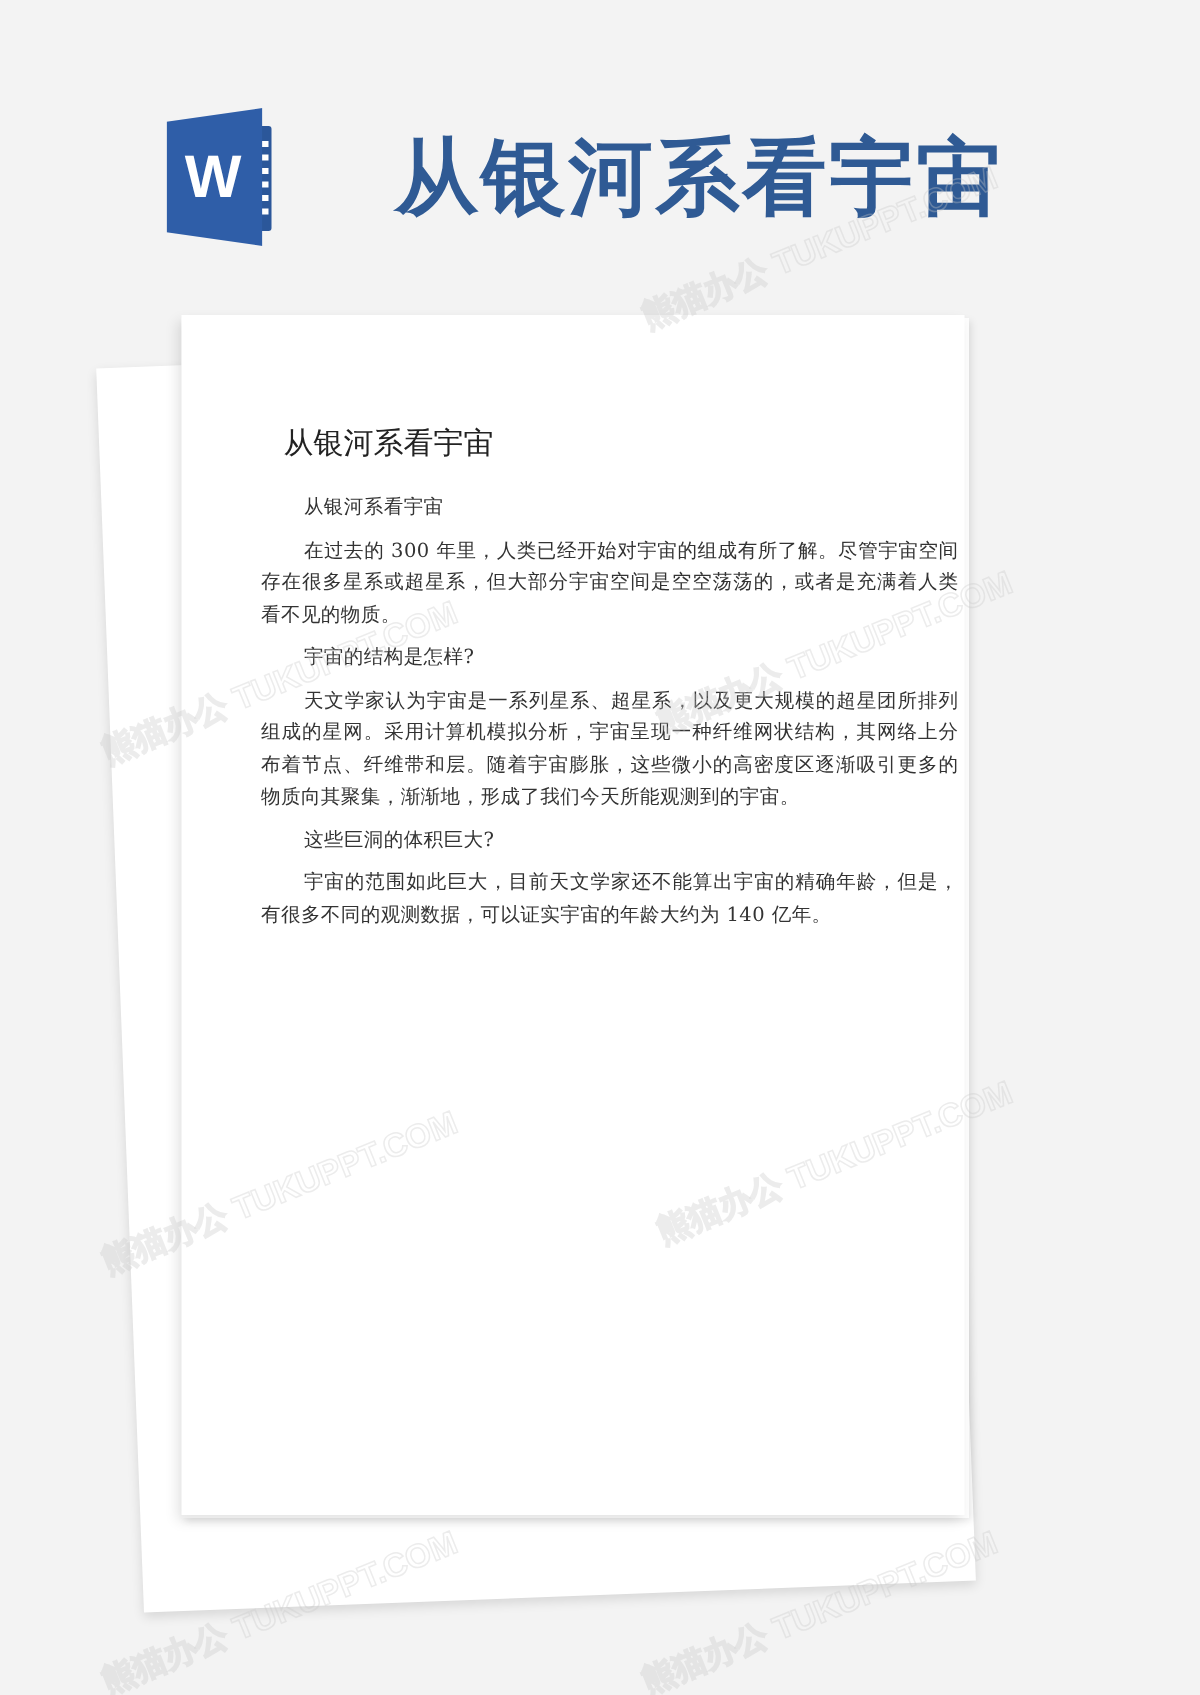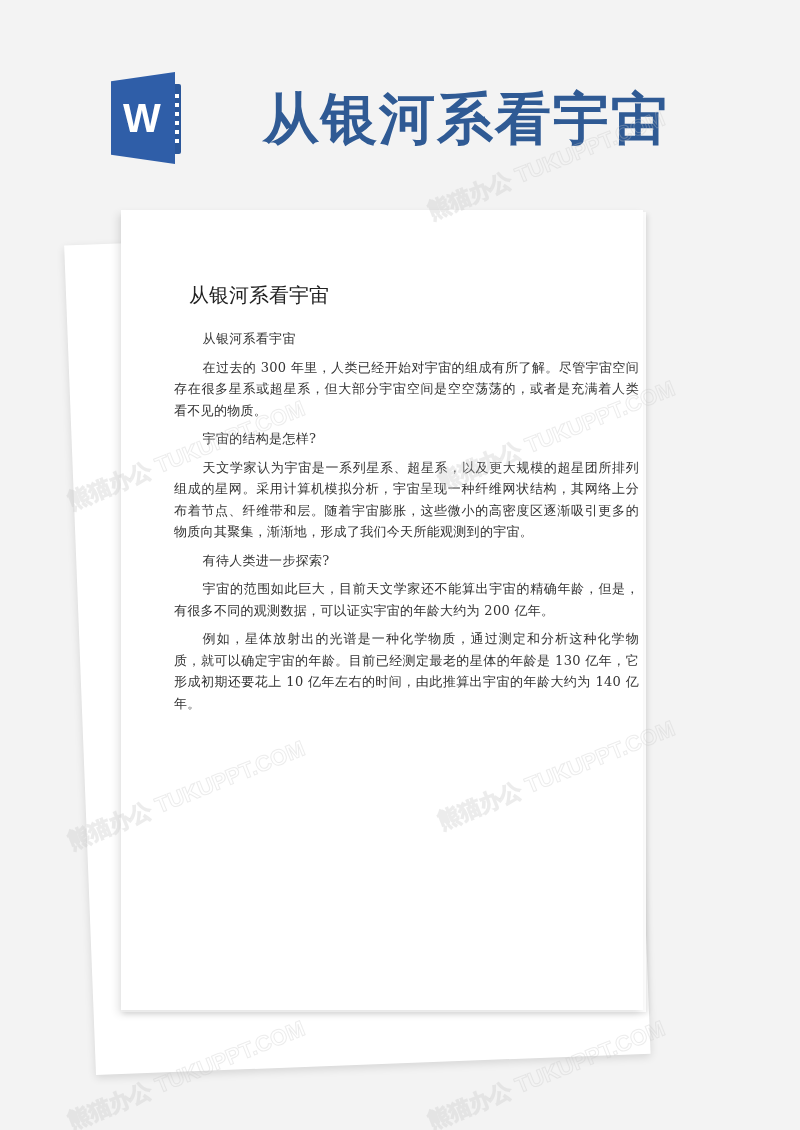--- a/index.html
+++ b/index.html
@@ -111,23 +111,22 @@
 <div class="paper-back"></div>
 <div class="paper-mid"></div>
 
 <div class="page">
   <div class="doc-title">从银河系看宇宙</div>
   <div class="body">
     <p>从银河系看宇宙</p>
     <p>在过去的 300 年里，人类已经开始对宇宙的组成有所了解。尽管宇宙空间存在很多星系或超星系，但大部分宇宙空间是空空荡荡的，或者是充满着人类看不见的物质。</p>
     <p>宇宙的结构是怎样?</p>
     <p>天文学家认为宇宙是一系列星系、超星系，以及更大规模的超星团所排列组成的星网。采用计算机模拟分析，宇宙呈现一种纤维网状结构，其网络上分布着节点、纤维带和层。随着宇宙膨胀，这些微小的高密度区逐渐吸引更多的物质向其聚集，渐渐地，形成了我们今天所能观测到的宇宙。</p>
-    <p>有待人类进一步探索?</p>
-    <p>宇宙的范围如此巨大，目前天文学家还不能算出宇宙的精确年龄，但是，有很多不同的观测数据，可以证实宇宙的年龄大约为 200 亿年。</p>
-    <p>例如，星体放射出的光谱是一种化学物质，通过测定和分析这种化学物质，就可以确定宇宙的年龄。目前已经测定最老的星体的年龄是 130 亿年，它形成初期还要花上 10 亿年左右的时间，由此推算出宇宙的年龄大约为 140 亿年。</p>
+    <p>这些巨洞的体积巨大?</p>
+    <p>宇宙的范围如此巨大，目前天文学家还不能算出宇宙的精确年龄，但是，有很多不同的观测数据，可以证实宇宙的年龄大约为 140 亿年。</p>
   </div>
 </div>
 
 <div class="watermark" style="left:420px;top:150px;">熊猫办公 TUKUPPT.COM</div>
 <div class="watermark" style="left:60px;top:440px;">熊猫办公 TUKUPPT.COM</div>
 <div class="watermark" style="left:430px;top:420px;">熊猫办公 TUKUPPT.COM</div>
 <div class="watermark" style="left:60px;top:780px;">熊猫办公 TUKUPPT.COM</div>
 <div class="watermark" style="left:430px;top:760px;">熊猫办公 TUKUPPT.COM</div>
 <div class="watermark" style="left:60px;top:1060px;">熊猫办公 TUKUPPT.COM</div>
 <div class="watermark" style="left:420px;top:1060px;">熊猫办公 TUKUPPT.COM</div>

